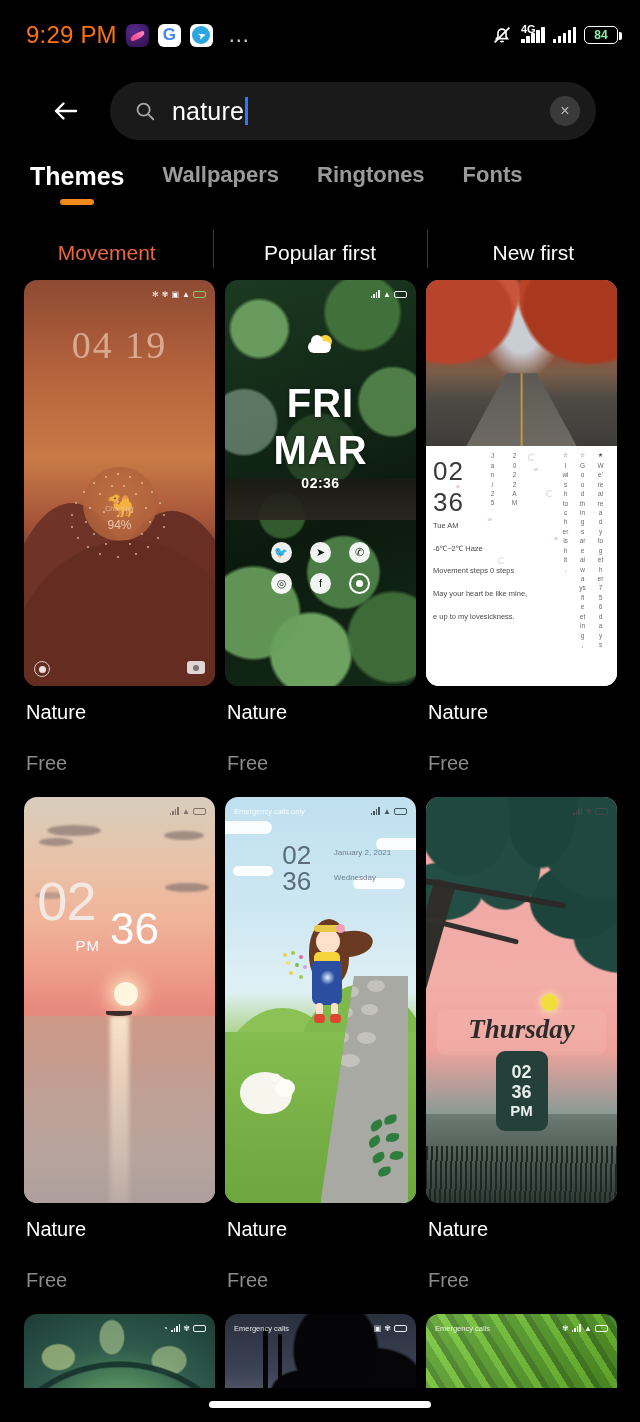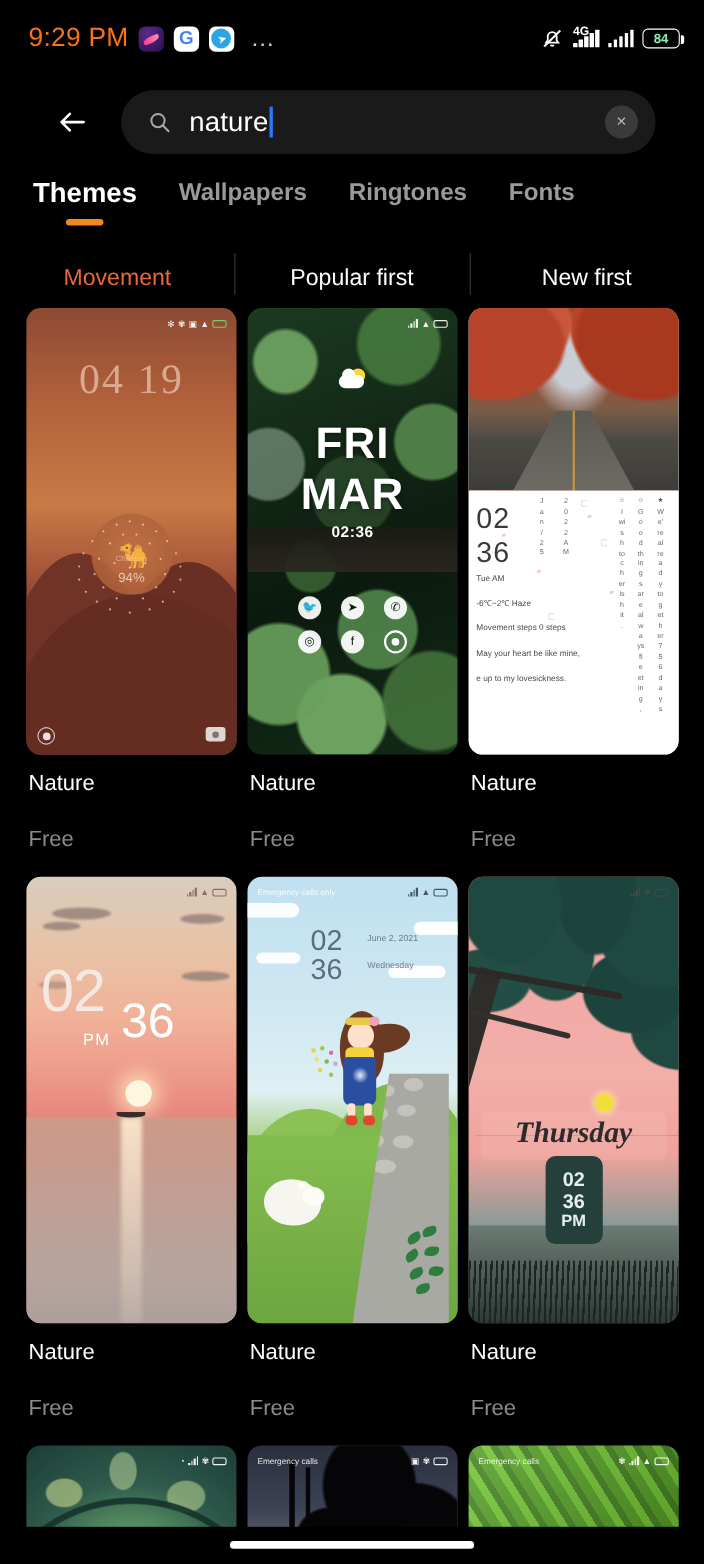--- a/index.html
+++ b/index.html
@@ -676,21 +676,21 @@
                   <i></i>
                   <i></i>
                   <i></i>
                 </span>
                 <span class="mwifi">▲</span>
                 <span class="mbatt"></span>
             </span>
           </div>
           <div class="g-hh">02</div>
           <div class="g-mm">36</div>
-          <div class="g-date">June 2, 2021</div>
+          <div class="g-date">January 2, 2021</div>
           <div class="g-dow">Wednesday</div>
           <div class="g-sheep">
               <span class="head"></span>
               <span class="ear"></span>
             </div>
           <div class="g-girl">
             <span class="g-hairflow"></span>
             <span class="g-hair"></span>
             <span class="g-face"></span>
             <span class="g-crown"></span>

